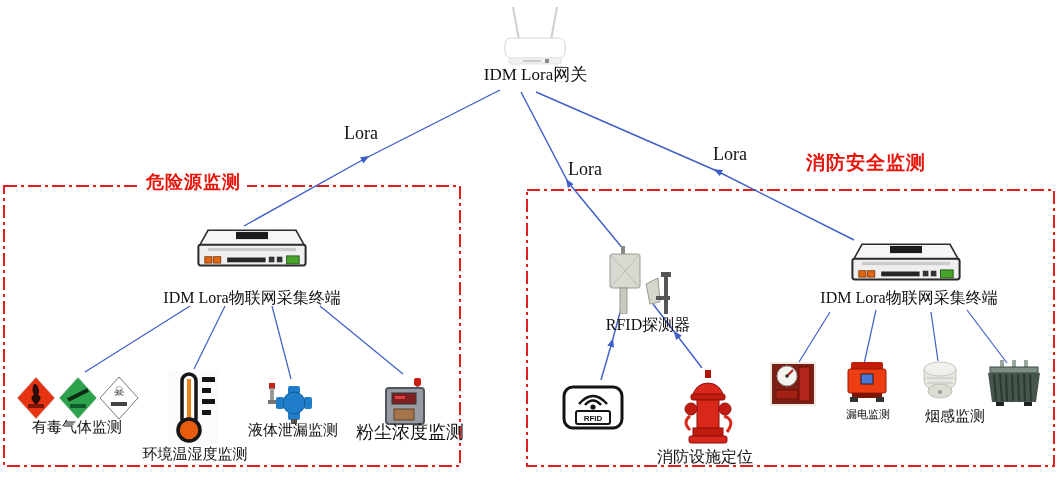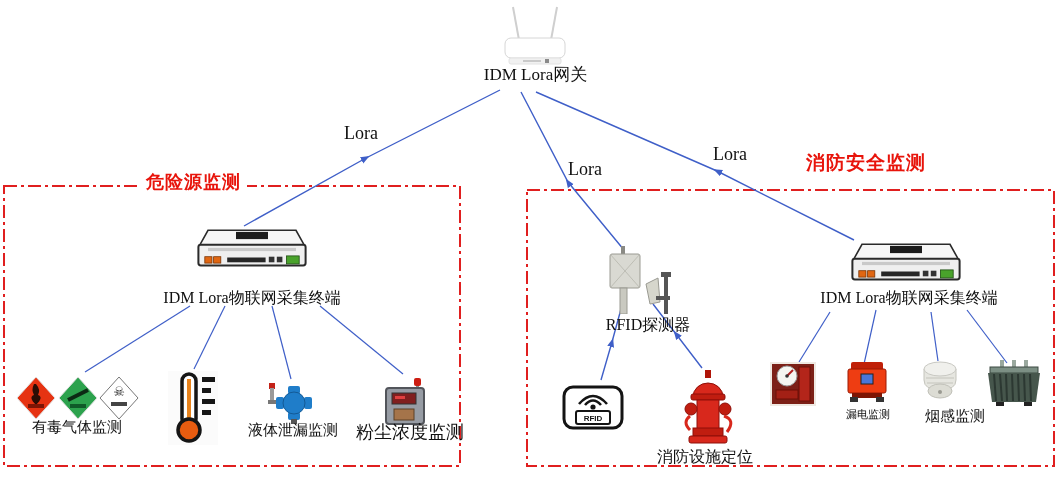--- a/index.html
+++ b/index.html
@@ -94,20 +94,21 @@
   <svg class="node" style="left:168px;top:371px;" width="50" height="74">
     <rect x="0" y="0" width="50" height="74" fill="#fbfbfb"></rect>
     <rect x="14" y="3" width="14" height="52" rx="7" fill="#fff" stroke="#151515" stroke-width="3.5"></rect>
     <rect x="19" y="8" width="4" height="46" fill="#e8831c"></rect>
     <circle cx="21" cy="59" r="11" fill="#e85c10" stroke="#151515" stroke-width="3.5"></circle>
     <rect x="34" y="6" width="13" height="5" fill="#151515"></rect>
     <rect x="34" y="17" width="9" height="5" fill="#151515"></rect>
     <rect x="34" y="28" width="13" height="5" fill="#151515"></rect>
     <rect x="34" y="39" width="9" height="5" fill="#151515"></rect>
   </svg>
+  <div class="lbl" style="left:127px;top:446px;width:136px;font-size:15px;">环境温湿度监测</div>
 
   <svg class="node" style="left:266px;top:380px;" width="48" height="44">
     <rect x="3" y="3" width="6" height="6" fill="#c32218"></rect>
     <rect x="4" y="8" width="4" height="12" fill="#9a9a9a"></rect>
     <rect x="2" y="20" width="8" height="4" fill="#777"></rect>
     <rect x="22" y="6" width="12" height="8" rx="2" fill="#1f7dc9"></rect>
     <rect x="22" y="32" width="12" height="8" rx="2" fill="#1f7dc9"></rect>
     <rect x="10" y="17" width="8" height="12" rx="2" fill="#1f7dc9"></rect>
     <rect x="38" y="17" width="8" height="12" rx="2" fill="#1f7dc9"></rect>
     <circle cx="28" cy="23" r="11" fill="#1f7dc9" stroke="#135a96"></circle>

